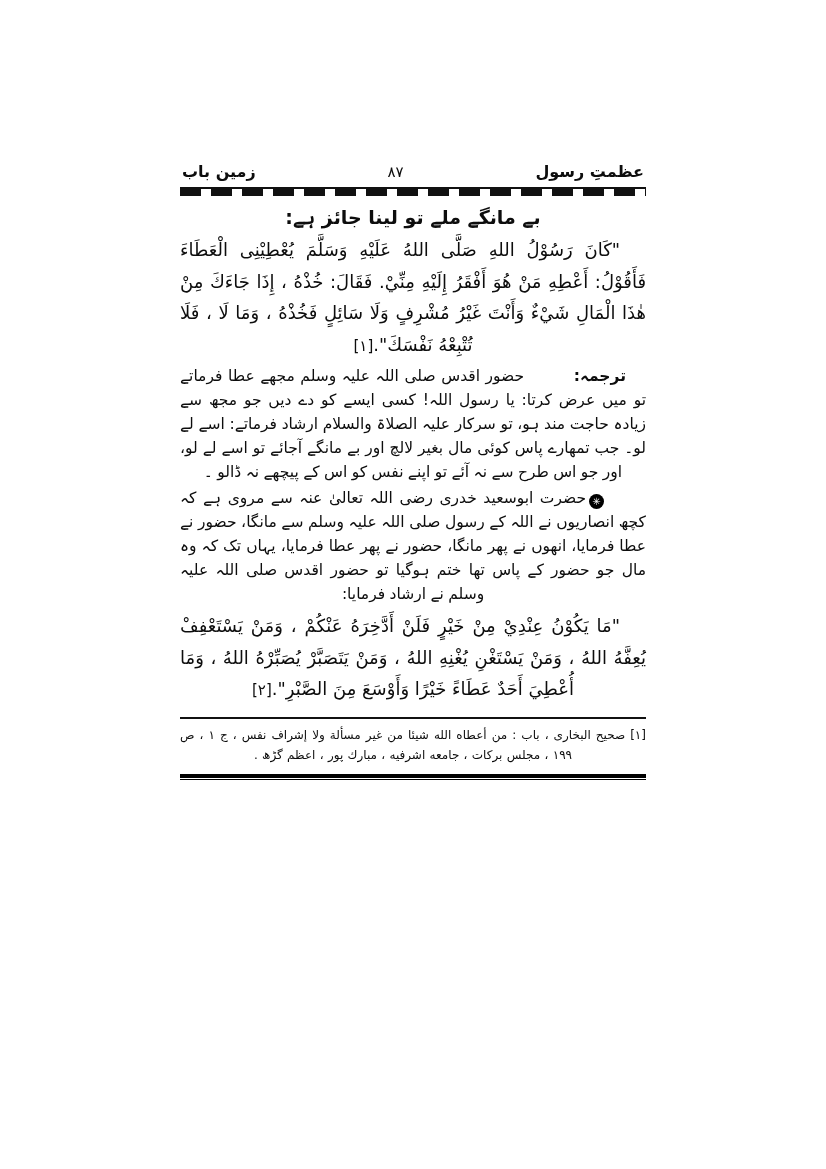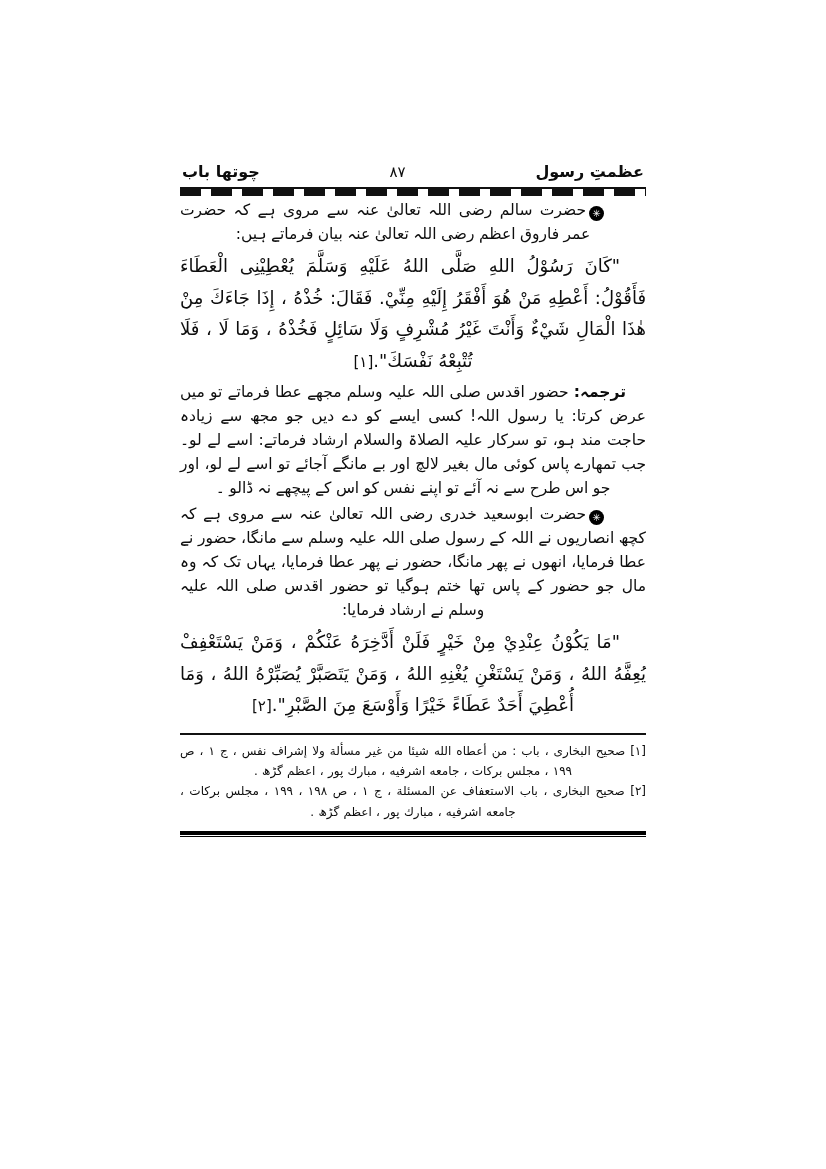--- a/index.html
+++ b/index.html
@@ -72,21 +72,21 @@
   .arabic {
     font-size: 18px;
     line-height: 1.75;
     text-align: justify;
     text-align-last: center;
     margin: 4px 0 4px 0;
     text-indent: 26px;
   }
   .fn-ref { font-size: 15px; }
   .translation { margin-top: 3px; text-indent: 20px; }
-  .translation .t-label { font-weight: bold; }
+  .translation .t-label { font-weight: bold; margin-left: 44px; }
   
   .footnote-sep {
     border: none;
     border-top: 2px solid #111;
     width: 100%;
     margin: 12px 0 6px 0;
   }
   .footnote {
     font-size: 12px;
     line-height: 1.7;
@@ -102,39 +102,38 @@
 </style>
 </head>
 <body>
 
 <div class="page">
   <div class="content">
 
     <div class="header-row">
       <span class="book-title">عظمتِ رسول</span>
       <span class="page-num">۸۷</span>
-      <span class="chapter-title">چوتھا باب</span>
+      <span class="chapter-title">زمین باب</span>
     </div>
     <div class="header-rule">
       <div class="header-rule-inner"></div>
     </div>
 
 
+    <h2 class="section-heading">بے مانگے ملے تو لینا جائز ہے:</h2>
 
-    <p class="urdu narrator"><span class="ornament">✳</span><span>حضرت سالم رضی اللہ تعالیٰ عنہ سے مروی ہے کہ حضرت عمر فاروق اعظم رضی اللہ تعالیٰ عنہ بیان فرماتے ہیں:</span></p>
 
     <p class="arabic" lang="ar"><span>"كَانَ رَسُوْلُ اللهِ صَلَّى اللهُ عَلَيْهِ وَسَلَّمَ يُعْطِيْنِى الْعَطَاءَ فَأَقُوْلُ: أَعْطِهِ مَنْ هُوَ أَفْقَرُ إِلَيْهِ مِنِّيْ. فَقَالَ: خُذْهُ ، إِذَا جَاءَكَ مِنْ هٰذَا الْمَالِ شَيْءٌ وَأَنْتَ غَيْرُ مُشْرِفٍ وَلَا سَائِلٍ فَخُذْهُ ، وَمَا لَا ، فَلَا تُتْبِعْهُ نَفْسَكَ".</span><span class="fn-ref">[۱]</span></p>
 
     <p class="urdu translation"><span class="t-label">ترجمہ:</span> <span>حضور اقدس صلی اللہ علیہ وسلم مجھے عطا فرماتے تو میں عرض کرتا: یا رسول اللہ! کسی ایسے کو دے دیں جو مجھ سے زیادہ حاجت مند ہو، تو سرکار علیہ الصلاۃ والسلام ارشاد فرماتے: اسے لے لو۔ جب تمھارے پاس کوئی مال بغیر لالچ اور بے مانگے آجائے تو اسے لے لو، اور جو اس طرح سے نہ آئے تو اپنے نفس کو اس کے پیچھے نہ ڈالو ۔</span></p>
 
 
     <p class="urdu narrator"><span class="ornament">✳</span><span>حضرت ابوسعید خدری رضی اللہ تعالیٰ عنہ سے مروی ہے کہ کچھ انصاریوں نے اللہ کے رسول صلی اللہ علیہ وسلم سے مانگا، حضور نے عطا فرمایا، انھوں نے پھر مانگا، حضور نے پھر عطا فرمایا، یہاں تک کہ وہ مال جو حضور کے پاس تھا ختم ہوگیا تو حضور اقدس صلی اللہ علیہ وسلم نے ارشاد فرمایا:</span></p>
 
     <p class="arabic" lang="ar"><span>"مَا يَكُوْنُ عِنْدِيْ مِنْ خَيْرٍ فَلَنْ أَدَّخِرَهُ عَنْكُمْ ، وَمَنْ يَسْتَعْفِفْ يُعِفَّهُ اللهُ ، وَمَنْ يَسْتَغْنِ يُغْنِهِ اللهُ ، وَمَنْ يَتَصَبَّرْ يُصَبِّرْهُ اللهُ ، وَمَا أُعْطِيَ أَحَدٌ عَطَاءً خَيْرًا وَأَوْسَعَ مِنَ الصَّبْرِ".</span><span class="fn-ref">[۲]</span></p>
 
     <hr class="footnote-sep">
     <p class="footnote" lang="ar">[۱] صحيح البخارى ، باب : من أعطاه الله شيئا من غير مسألة ولا إشراف نفس ، ج ۱ ، ص ۱۹۹ ، مجلس بركات ، جامعه اشرفيه ، مبارك پور ، اعظم گڑھ .</p>
-    <p class="footnote" lang="ar">[۲] صحيح البخارى ، باب الاستعفاف عن المسئلة ، ج ۱ ، ص ۱۹۸ ، ۱۹۹ ، مجلس بركات ، جامعه اشرفيه ، مبارك پور ، اعظم گڑھ .</p>
 
     <div class="bottom-rule"></div>
 
   </div>
 </div>
 
 </body></html>

